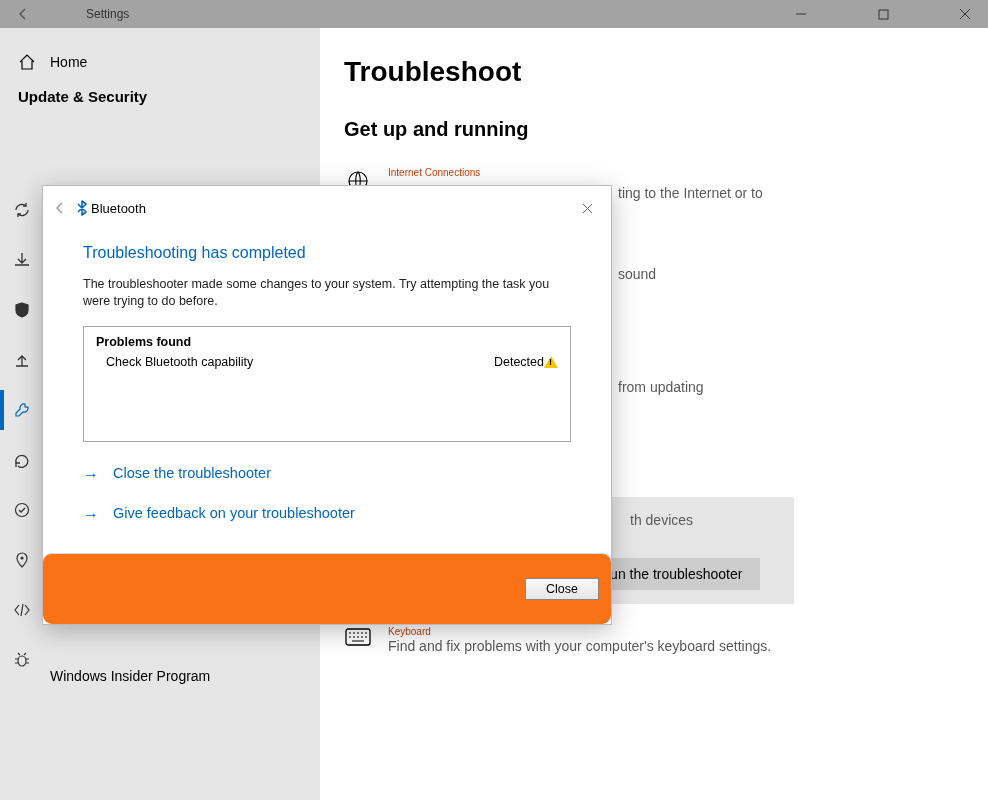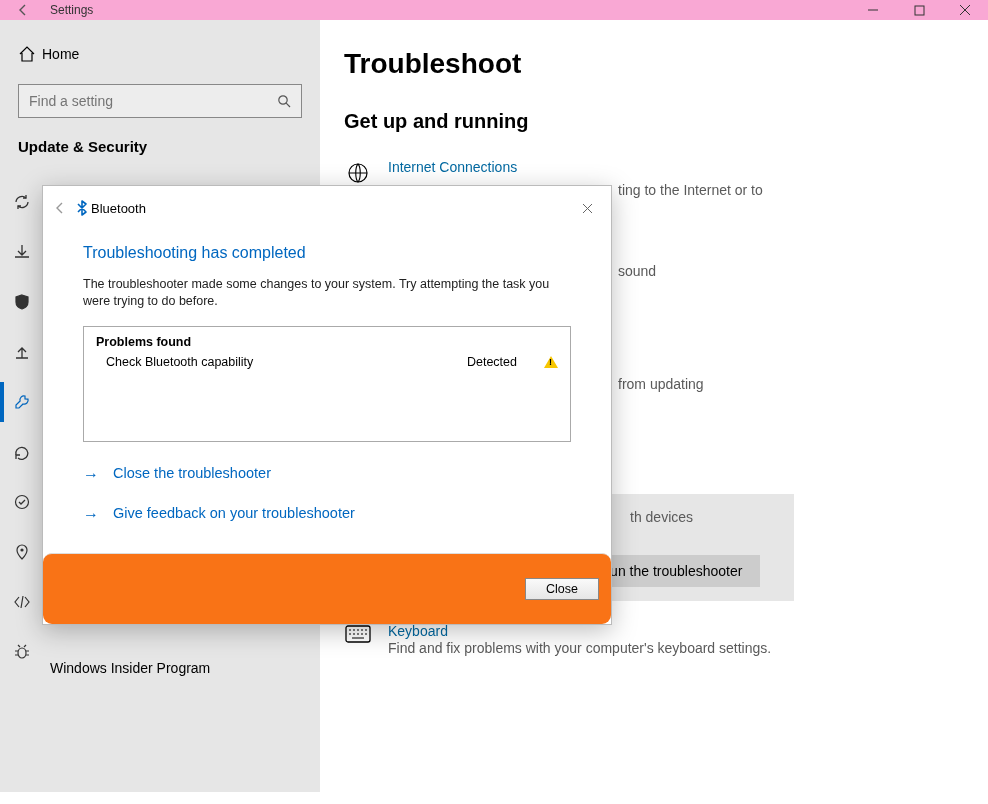--- a/index.html
+++ b/index.html
@@ -7,24 +7,25 @@
     font-family: "Segoe UI", sans-serif;
     font-size: 14px;
     color: #000;
     width: 988px;
     height: 804px;
     overflow: hidden;
     background: #fff;
     position: relative;
   }
   .titlebar {
-    height: 20px;
+    height: 28px;
     display: flex;
     align-items: center;
-    background: #f9a8d4;
+    background: #a3a3a3;
+    gap: 36px;
   }
   .tb-back {
     width: 46px; height: 32px;
     display:flex;align-items:center;justify-content:center;
     color:#555;
   }
   .tb-title { font-size: 12px; color:#333; padding-left: 4px; }
   .tb-spacer { flex: 1; }
   .tb-btn {
     width: 46px; height: 32px;
@@ -61,21 +62,21 @@
   .icon-strip .isicon.active::before {
     content:"";
     position:absolute; left:0; top:-8px; bottom:-8px;
     width:4px; background:#0067c0;
   }
 
   .home-row {
     display:flex; align-items:center;
     padding: 8px 18px;
     font-size:14px;
-    gap:6px;
+    gap:14px;
     color:#000;
     height:40px;
   }
   .search-row { padding: 10px 18px 14px 18px; }
   .search-box {
     display:flex; align-items:center;
     border:1px solid #888;
     background:#ededed;
     height:34px;
     padding:0 10px;
@@ -119,21 +120,21 @@
     display:flex;
     gap:16px;
     padding: 8px 0 18px 0;
   }
   .ts-icon {
     width:28px;
     display:flex;align-items:flex-start;justify-content:center;
     padding-top:2px;
     color:#000;
   }
-  .ts-text .ttitle { font-size:14px; color:#0369a1; }
+  .ts-text .ttitle { font-size:10px; color:#c2410c; }
   .ts-text .tdesc { font-size:14px; color:#5a5a5a; line-height:1.35; max-width:400px; }
 
   .ts-selected {
     background:#e6e6e6;
     padding:14px 16px 14px 12px;
     margin-bottom:14px;
   }
   .ts-selected .row1 { display:flex; gap:16px; }
   .ts-selected .row1 .ts-icon { width:28px; }
   .ts-selected .runbtn {
@@ -192,21 +193,21 @@
     height:116px;
     padding:8px 12px;
     font-size:12.5px;
     position:relative;
   }
   .probbox .ph { font-weight:700; margin-bottom:6px; }
   .probrow {
     display:flex; justify-content:space-between; align-items:center;
     padding-left:10px;
   }
-  .probstatus { display:flex; align-items:center; gap:27px; }
+  .probstatus { display:flex; align-items:center; gap:0; }
   .warn {
     width:0;height:0;
     border-left:7px solid transparent;
     border-right:7px solid transparent;
     border-bottom:12px solid #f7c600;
     position:relative;
   }
   .warn::after {
     content:"!";
     position:absolute;
@@ -282,31 +283,20 @@
 <div class="layout">
 
   <div class="sidebar">
     <div class="home-row">
       <svg width="18" height="18" viewBox="0 0 18 18">
           <path d="M2 9 L9 2 L16 9 M4 8 V16 H14 V8" stroke="#000" stroke-width="1.2" fill="none"></path>
         </svg>
       <span>Home</span>
     </div>
 
-    <div class="search-row">
-      <div class="search-box">
-        <input type="text" placeholder="Find a setting" style="">
-        <span class="sicn">
-          <svg width="14" height="14" viewBox="0 0 14 14">
-              <circle cx="6" cy="6" r="4.2" stroke="#555" stroke-width="1.2" fill="none"></circle>
-              <path d="M9.2 9.2 L13 13" stroke="#555" stroke-width="1.2"></path>
-            </svg>
-        </span>
-      </div>
-    </div>
 
     <div class="section-title">Update &amp; Security</div>
 
     <div class="icon-strip">
       <div class="isicon">
         <svg width="18" height="18" viewBox="0 0 18 18">
             <path d="M3 9a6 6 0 0 1 10-4M15 9a6 6 0 0 1-10 4" stroke="#333" stroke-width="1.3" fill="none"></path>
             <path d="M13 2v3h-3M5 16v-3h3" stroke="#333" stroke-width="1.3" fill="none"></path>
           </svg>
       </div>

